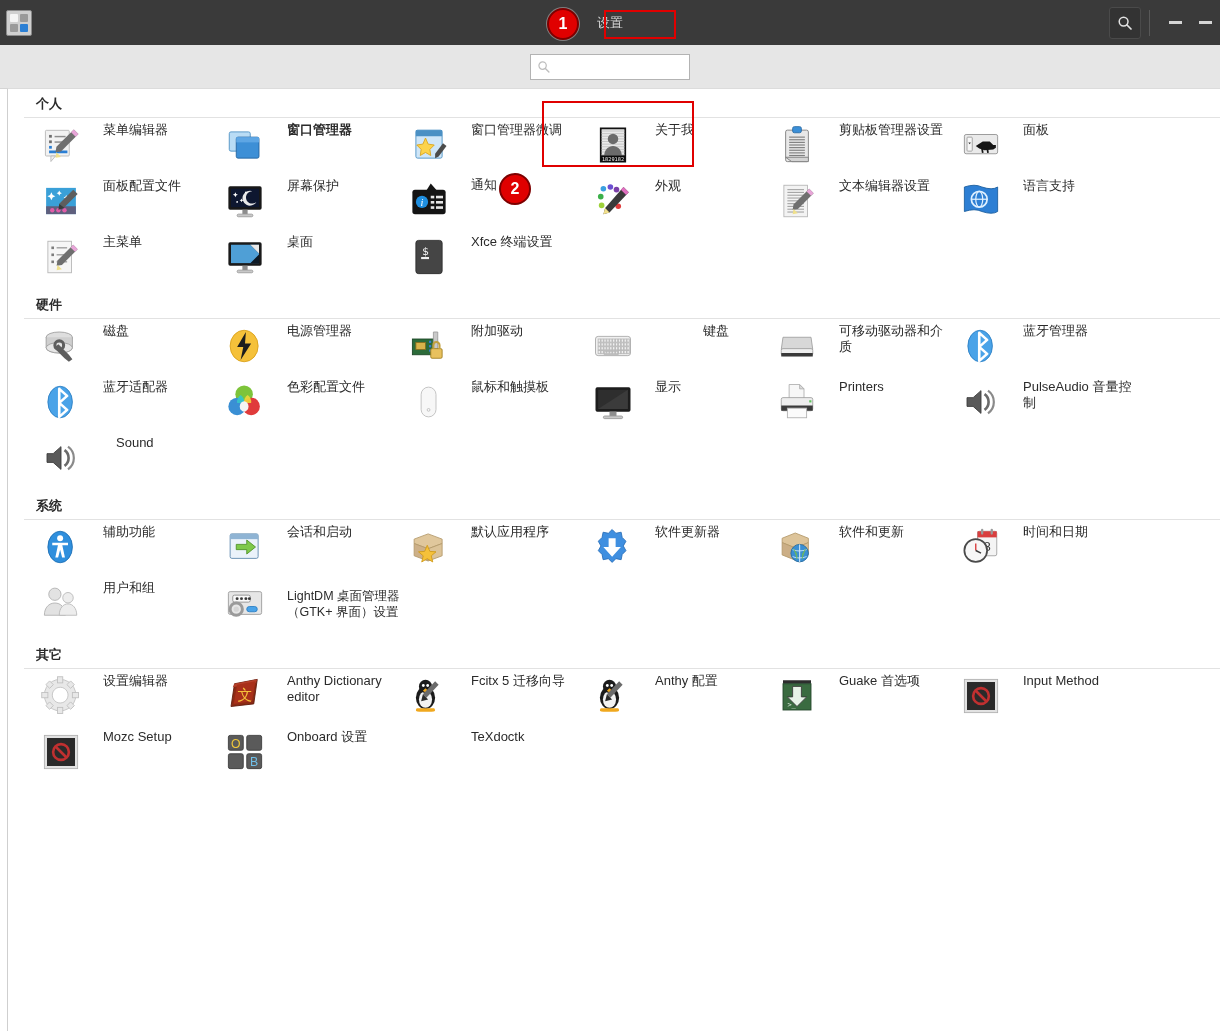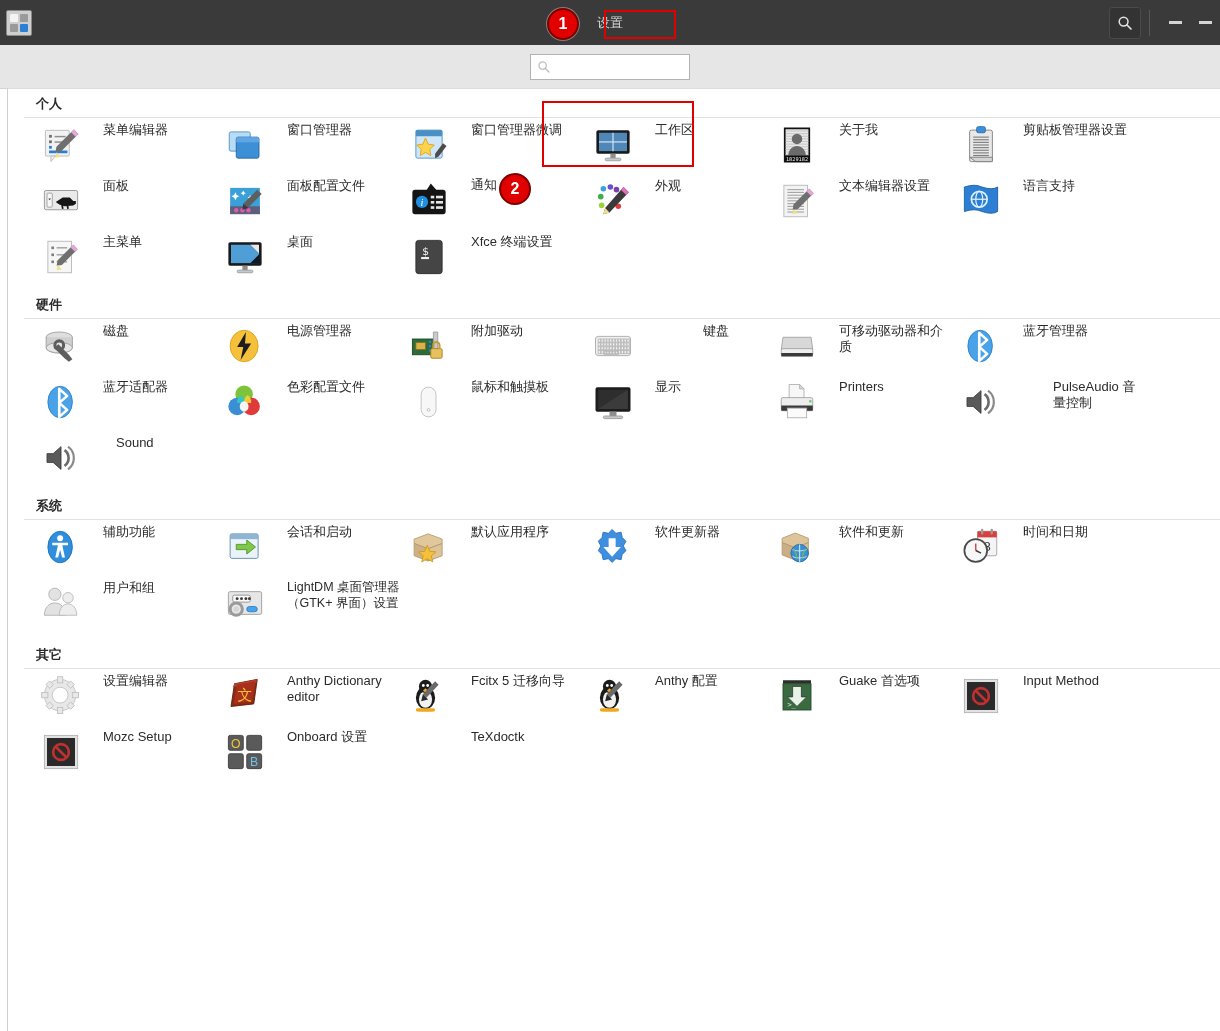--- a/index.html
+++ b/index.html
@@ -80,21 +80,21 @@
   }
   .cell{
     display:flex;align-items:flex-start;gap:19px;
     height:56px;box-sizing:border-box;padding-right:4px;
     position:relative;
   }
   .cell.tall{height:60px;}
   .ic{flex:0 0 auto;width:46px;height:46px;display:flex;align-items:center;justify-content:center;}
   .ic svg{display:block;}
   .lbl{font-size:13px;line-height:1.25;color:#2b2b2b;}
-  .lbl.small{font-size:12.5px;}
+  .lbl.small{font-size:12.5px;margin-top:9px;}
 
   
   .badge{
     position:absolute;width:32px;height:32px;border-radius:50%;
     background:#e00000;border:2px solid #7d0000;
     color:#ffffff;font-weight:bold;font-size:16px;
     display:flex;align-items:center;justify-content:center;
     box-sizing:border-box;z-index:40;
     box-shadow:0 0 0 1px rgba(255,255,255,.35);
   }
@@ -161,45 +161,32 @@
             <span class="lbl" style="white-space: pre-line;">菜单编辑器</span>
           </div>
           <div class="cell">
             <span class="ic">
               <svg width="42" height="42" viewBox="0 0 48 48">
                 <rect x="6" y="9" width="24" height="22" rx="2" fill="#b9dcf5" stroke="#4a90c4"></rect>
                 <rect x="14" y="15" width="26" height="24" rx="2" fill="#3d8fd6" stroke="#23639e"></rect>
                 <rect x="14" y="15" width="26" height="6" fill="#5ea6e4"></rect>
               </svg>
             </span>
-            <span class="lbl" style="white-space: pre-line;">窗口管理器</span>
+            <span class="lbl" style="white-space: pre-line; font-weight: bold;">窗口管理器</span>
           </div>
           <div class="cell">
             <span class="ic">
               <svg width="42" height="42" viewBox="0 0 48 48">
                 <rect x="9" y="7" width="30" height="32" rx="2" fill="#cfe6f8" stroke="#4a90c4"></rect>
                 <rect x="9" y="7" width="30" height="7" fill="#4a90c4"></rect>
                 <path d="M20 16 l3 7 7 1 -5 5 1 7 -6-3.5 -6 3.5 1-7 -5-5 7-1z" fill="#fcd34b" stroke="#d9a31a"></path>
                 <path d="M31 34 l9-12 4 3 -9 12 -4 2z" fill="#4b4b4b"></path>
               </svg>
             </span>
             <span class="lbl" style="white-space: pre-line;">窗口管理器微调</span>
-          </div>
-          <div class="cell">
-            <span class="ic">
-              <svg width="42" height="42" viewBox="0 0 48 48">
-                <rect x="5" y="7" width="38" height="27" rx="2" fill="#1a1a1a"></rect>
-                <rect x="8" y="10" width="32" height="21" fill="#4f87b8"></rect>
-                <line x1="24" y1="10" x2="24" y2="31" stroke="#cfe2f2" stroke-width="1.4"></line>
-                <line x1="8" y1="20.5" x2="40" y2="20.5" stroke="#cfe2f2" stroke-width="1.4"></line>
-                <rect x="21" y="34" width="6" height="5" fill="#8d8d8d"></rect>
-                <rect x="15" y="39" width="18" height="3" rx="1.5" fill="#c8c8c8" stroke="#9a9a9a"></rect>
-              </svg>
-            </span>
-            <span class="lbl" style="white-space: pre-line;">工作区</span>
           </div>
           <div class="cell">
             <span class="ic">
               <svg width="42" height="42" viewBox="0 0 48 48">
                 <rect x="9" y="4" width="30" height="40" fill="#111"></rect>
                 <rect x="11" y="6" width="26" height="30" fill="#e9e9e9"></rect>
                 <g stroke="#c0c0c0" stroke-width="1">
                   <line x1="11" y1="8" x2="37" y2="8"></line>
                   <line x1="11" y1="11" x2="37" y2="11"></line>
                   <line x1="11" y1="14" x2="37" y2="14"></line>
@@ -262,20 +249,38 @@
                 <g fill="#ffffff">
                   <path d="M13 14l1.5 3 3 1.5-3 1.5-1.5 3-1.5-3-3-1.5 3-1.5z"></path>
                   <path d="M22 12l1 2 2 1-2 1-1 2-1-2-2-1 2-1z"></path>
                   <path d="M30 17l1 2 2 1-2 1-1 2-1-2-2-1 2-1z"></path>
                 </g>
                 <path d="M38 11 l5 5 -16 16 -5-5z" fill="#5e5e5e"></path>
                 <path d="M22 27 l-1 7 7-2z" fill="#3a3a3a"></path>
               </svg>
             </span>
             <span class="lbl" style="white-space: pre-line;">面板配置文件</span>
+          </div>
+          <div class="cell">
+            <span class="ic">
+              <svg width="42" height="42" viewBox="0 0 48 48">
+                <rect x="5" y="7" width="38" height="27" rx="2" fill="#181818"></rect>
+                <rect x="8" y="10" width="32" height="21" fill="#0e1730"></rect>
+                <path d="M33 13 a7 7 0 1 0 4 12 a8.5 8.5 0 1 1 -4 -12z" fill="#e9e9e9"></path>
+                <g fill="#fff">
+                  <path d="M13 14l.9 2 2 .9-2 .9-.9 2-.9-2-2-.9 2-.9z"></path>
+                  <path d="M20 21l.7 1.5 1.5.7-1.5.7-.7 1.5-.7-1.5-1.5-.7 1.5-.7z"></path>
+                  <circle cx="15" cy="25" r="1"></circle>
+                  <circle cx="25" cy="14" r="1"></circle>
+                </g>
+                <rect x="21" y="34" width="6" height="5" fill="#8d8d8d"></rect>
+                <rect x="15" y="39" width="18" height="3" rx="1.5" fill="#c8c8c8" stroke="#9a9a9a"></rect>
+              </svg>
+            </span>
+            <span class="lbl" style="white-space: pre-line;">屏幕保护</span>
           </div>
           <div class="cell">
             <span class="ic">
               <svg width="42" height="42" viewBox="0 0 48 48">
                 <path d="M26 4 l7 8 -12 0z" fill="#141414"></path>
                 <rect x="5" y="11" width="38" height="28" rx="3" fill="#141414"></rect>
                 <circle cx="16" cy="25" r="7" fill="#1f8fe0"></circle>
                 <text x="16" y="29.5" font-size="12" fill="#fff" text-anchor="middle" font-style="italic" font-family="serif">i</text>
                 <g fill="#e6e6e6">
                   <rect x="26" y="18" width="4" height="3"></rect>
@@ -561,21 +566,21 @@
             <span class="lbl" style="white-space: pre-line;">Printers</span>
           </div>
           <div class="cell">
             <span class="ic">
               <svg width="42" height="42" viewBox="0 0 48 48">
                 <path d="M8 19 h7 l9-8 v26 l-9-8 h-7z" fill="#5a5a5a" stroke="#3a3a3a"></path>
                 <path d="M28 15 a11 11 0 0 1 0 18" fill="none" stroke="#6a6a6a" stroke-width="3"></path>
                 <path d="M32 11 a16 16 0 0 1 0 26" fill="none" stroke="#8a8a8a" stroke-width="2.5"></path>
               </svg>
             </span>
-            <span class="lbl" style="white-space: pre-line; margin-left: 30px;">PulseAudio 音量控制</span>
+            <span class="lbl" style="white-space: pre-line;">PulseAudio 音量控制</span>
           </div>
           <div class="cell">
             <span class="ic">
               <svg width="42" height="42" viewBox="0 0 48 48">
                 <path d="M8 19 h7 l9-8 v26 l-9-8 h-7z" fill="#5a5a5a" stroke="#3a3a3a"></path>
                 <path d="M28 15 a11 11 0 0 1 0 18" fill="none" stroke="#6a6a6a" stroke-width="3"></path>
                 <path d="M32 11 a16 16 0 0 1 0 26" fill="none" stroke="#8a8a8a" stroke-width="2.5"></path>
               </svg>
             </span>
             <span class="lbl" style="white-space: pre-line; margin-left: 13px;">Sound</span>

